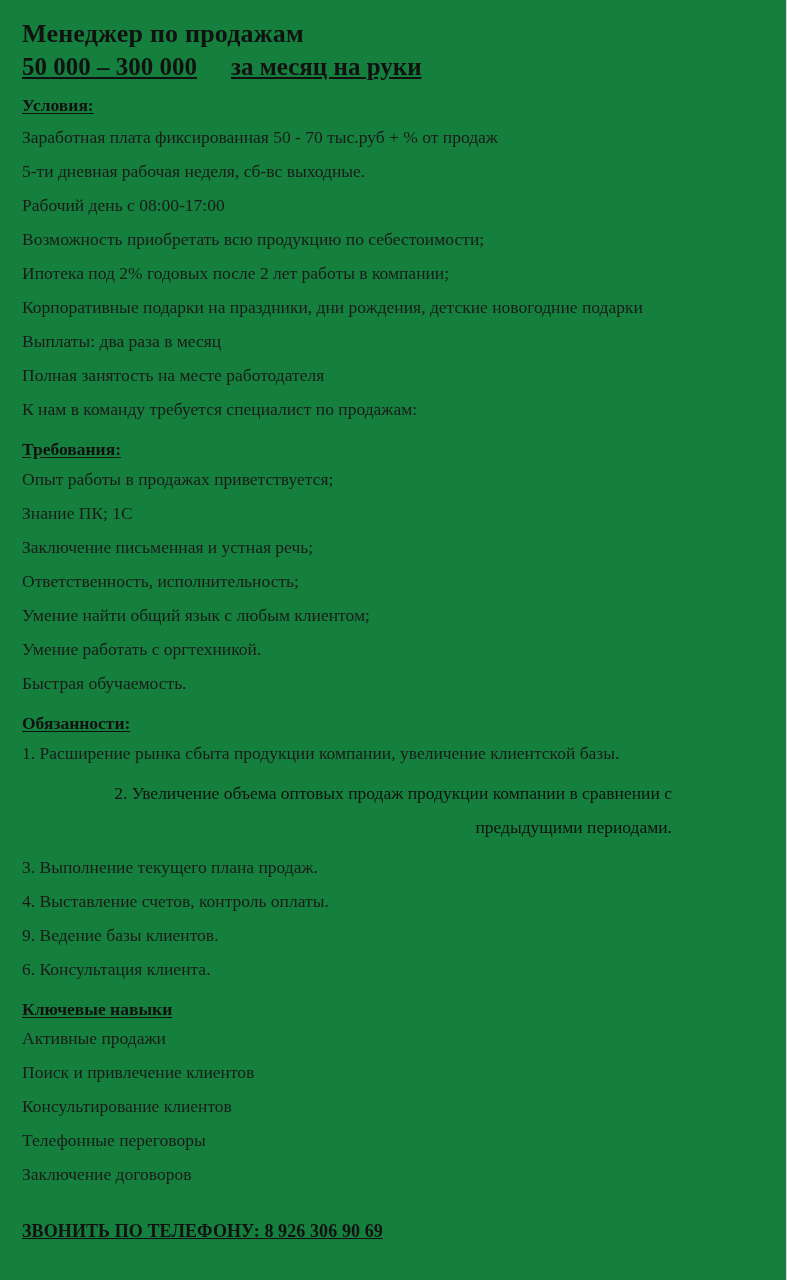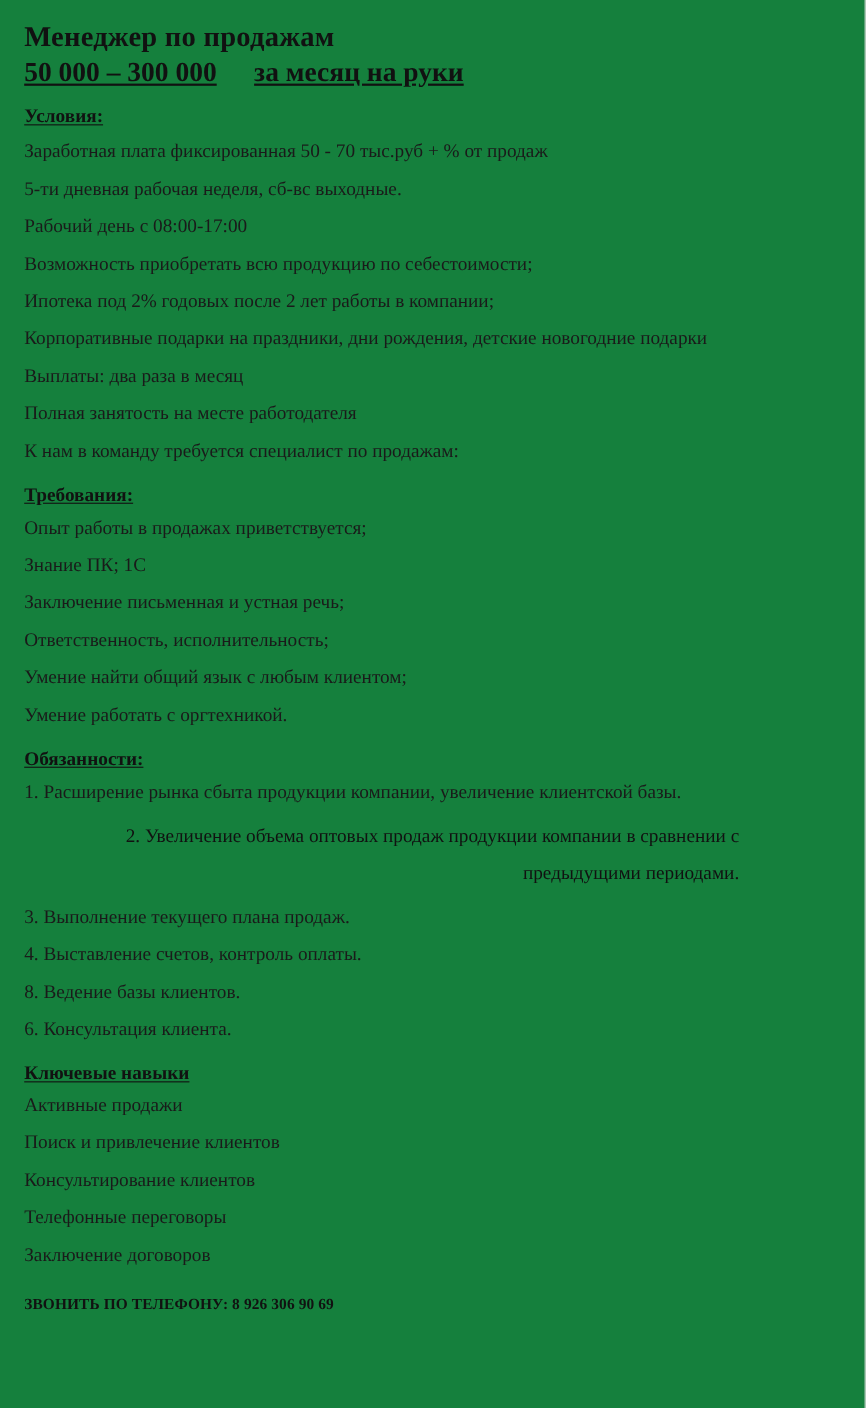--- a/index.html
+++ b/index.html
@@ -71,25 +71,26 @@
     color: #1a1a1a;
   }
 
   
   .group-conditions { margin-top: 3px; }
   .group-requirements { margin-top: 1px; }
   .group-duties { margin-top: 1px; }
   .group-skills .line { margin-bottom: 12px; }
 
   .phone-line {
-    font-size: 14px;
+    font-size: 18px;
     font-weight: bold;
     line-height: 24px;
-    margin-top: 24px;
+    margin-top: 34px;
     letter-spacing: 0.1px;
+    text-decoration: underline;
   }
 
   
   .duty-multiline {
     font-size: 17.5px;
     line-height: 34px;
     margin: 0 0 0 0;
     max-width: 650px;
     text-align: right;
   }
@@ -126,32 +127,33 @@
       <span class="section-heading">Требования:</span>
     </div>
 
     <div class="group-requirements">
       <div class="line">Опыт работы в продажах приветствуется;</div>
       <div class="line">Знание ПК; 1С</div>
       <div class="line">Заключение письменная и устная речь;</div>
       <div class="line">Ответственность, исполнительность;</div>
       <div class="line">Умение найти общий язык с любым клиентом;</div>
       <div class="line">Умение работать с оргтехникой.</div>
+      <div class="line">Быстрая обучаемость.</div>
     </div>
 
     <div class="heading-wrap">
       <span class="section-heading">Обязанности:</span>
     </div>
 
     <div class="group-duties">
       <div class="line">1. Расширение рынка сбыта продукции компании, увеличение клиентской базы.</div>
       <div class="duty-multiline">2. Увеличение объема оптовых продаж продукции компании в сравнении с предыдущими периодами.</div>
       <div class="line" style="margin-top:12px;">3. Выполнение текущего плана продаж.</div>
       <div class="line">4. Выставление счетов, контроль оплаты.</div>
-      <div class="line">8. Ведение базы клиентов.</div>
+      <div class="line">9. Ведение базы клиентов.</div>
       <div class="line">6. Консультация клиента.</div>
     </div>
 
     <div class="heading-wrap">
       <span class="section-heading">Ключевые навыки</span>
     </div>
 
     <div class="group-skills">
       <div class="line">Активные продажи</div>
       <div class="line">Поиск и привлечение клиентов</div>

